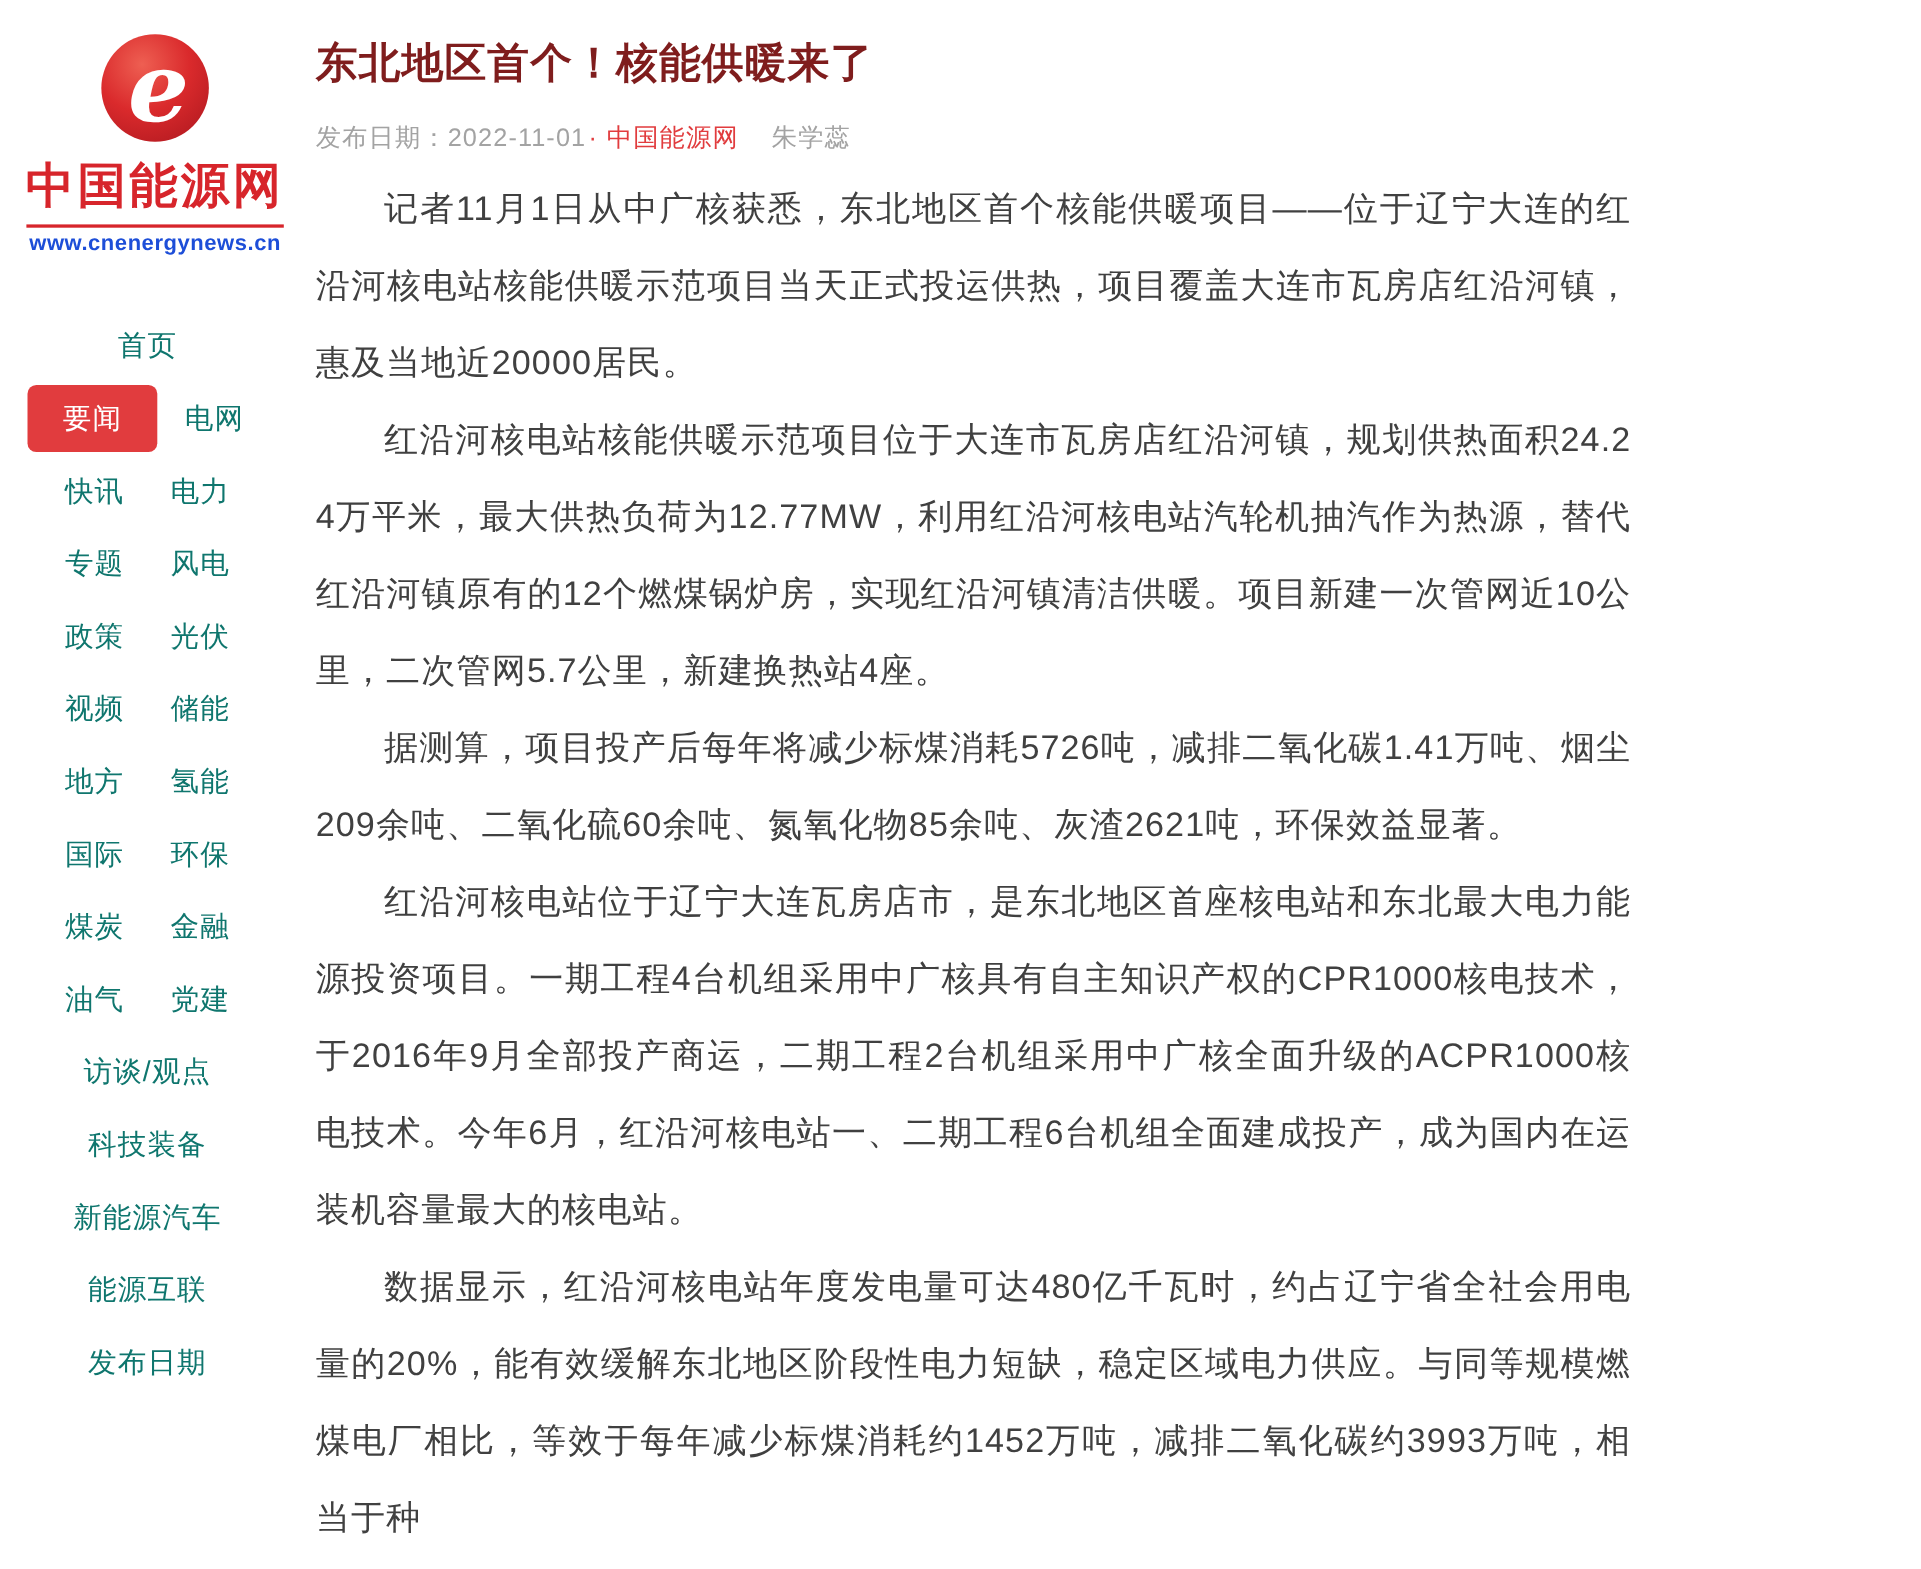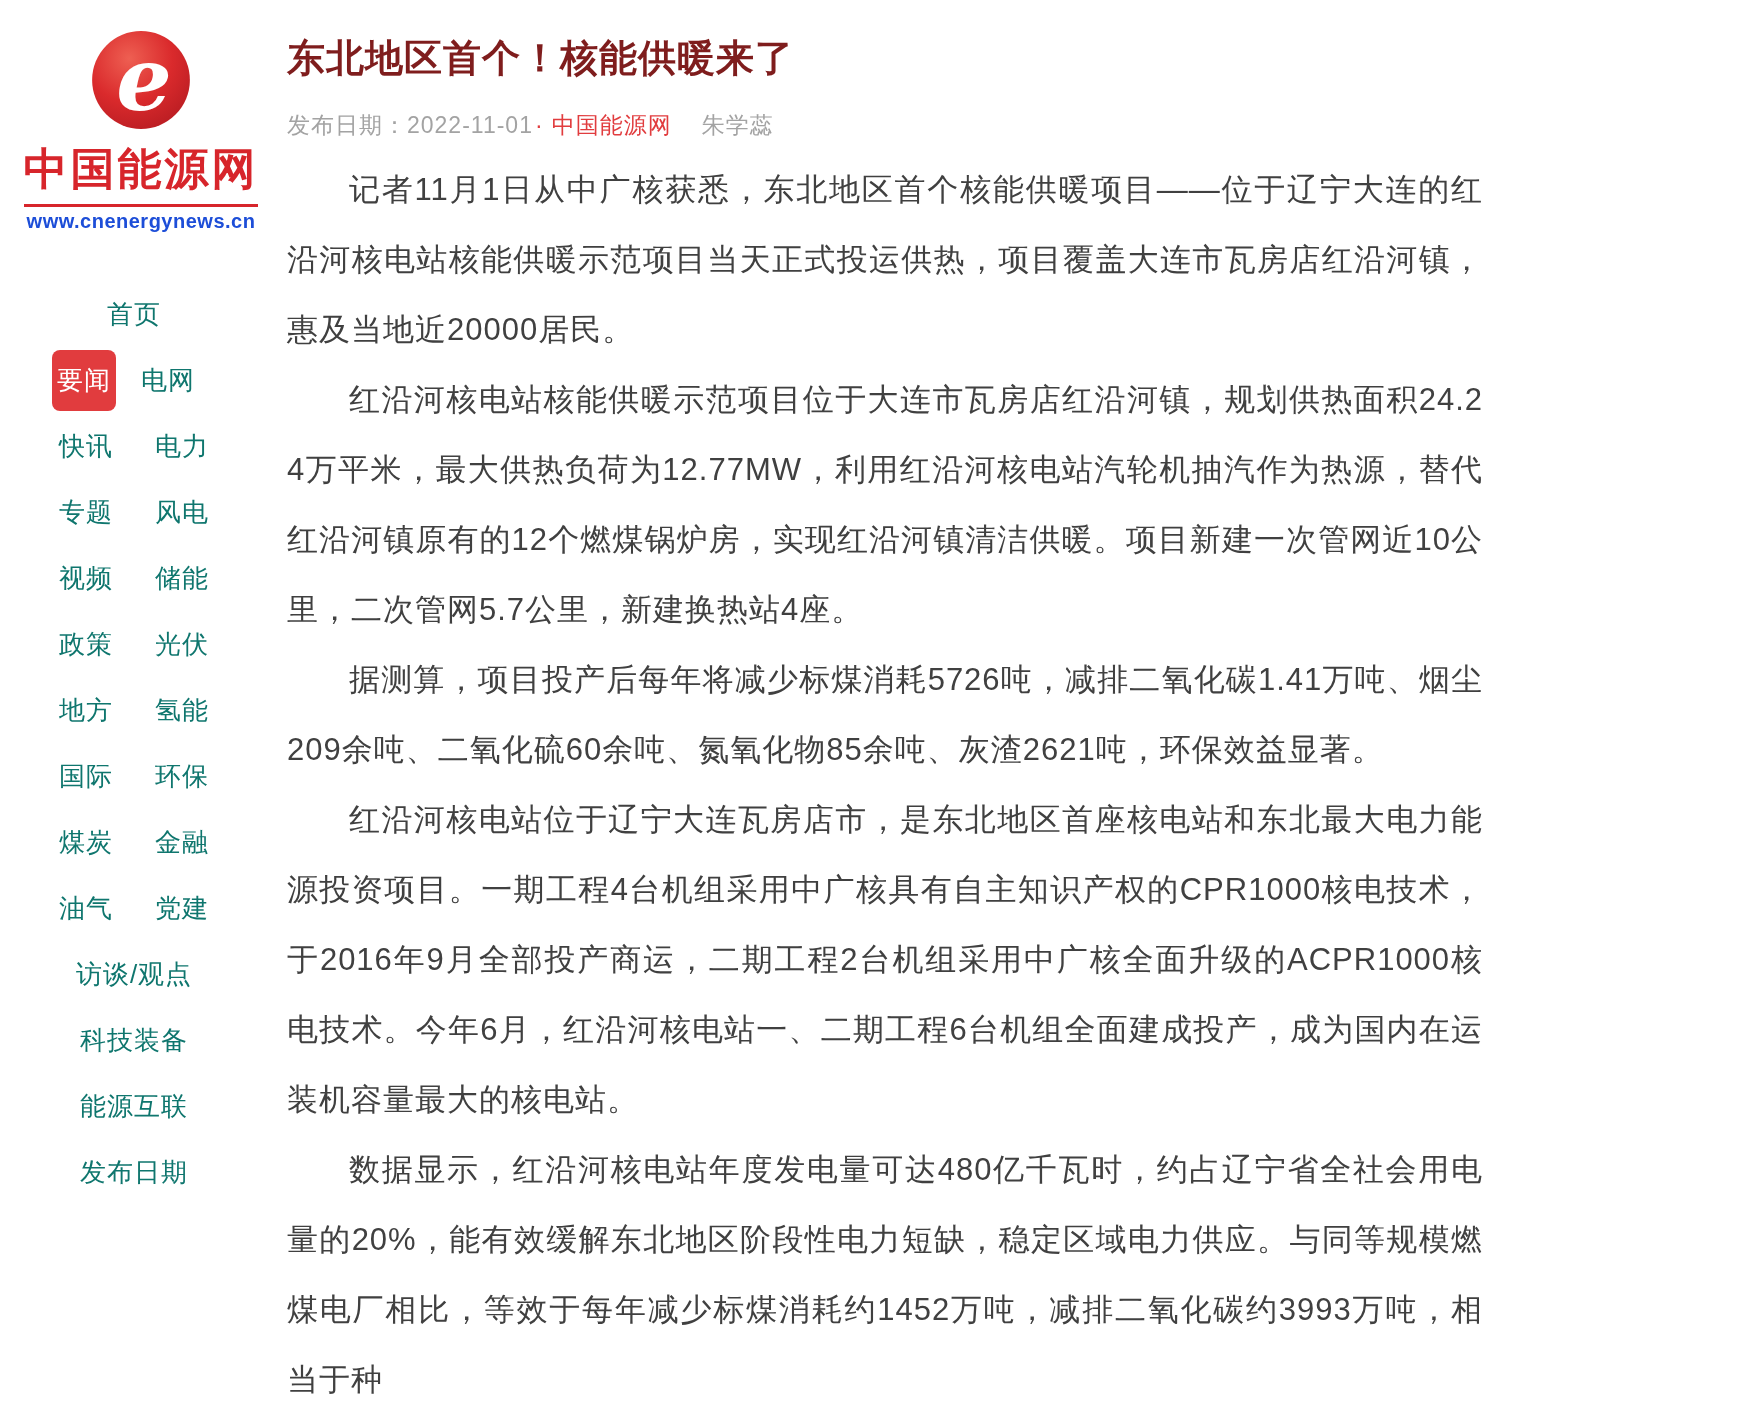--- a/index.html
+++ b/index.html
@@ -53,21 +53,21 @@
     text-decoration: none;
     cursor: pointer;
     letter-spacing: 1px;
     white-space: nowrap;
   }
   .nav-row.single .nav-item { width: auto; }
   .nav-item.active {
     width: auto;
     background: #e13c3e;
     color: #ffffff;
-    padding: 13px 5px;
+    padding: 13px 32px;
     border-radius: 8px;
     margin-right: 4px;
   }
 
   
   .main {
     position: absolute; left: 287px; top: 0;
     width: 1196px;
   }
   h1.title {
@@ -130,26 +130,26 @@
         </div>
         <div class="nav-row">
           <a class="nav-item">快讯</a>
           <a class="nav-item">电力</a>
         </div>
         <div class="nav-row">
           <a class="nav-item">专题</a>
           <a class="nav-item">风电</a>
         </div>
         <div class="nav-row">
+          <a class="nav-item">政策</a>
+          <a class="nav-item">光伏</a>
+        </div>
+        <div class="nav-row">
           <a class="nav-item">视频</a>
           <a class="nav-item">储能</a>
-        </div>
-        <div class="nav-row">
-          <a class="nav-item">政策</a>
-          <a class="nav-item">光伏</a>
         </div>
         <div class="nav-row">
           <a class="nav-item">地方</a>
           <a class="nav-item">氢能</a>
         </div>
         <div class="nav-row">
           <a class="nav-item">国际</a>
           <a class="nav-item">环保</a>
         </div>
         <div class="nav-row">
@@ -158,20 +158,23 @@
         </div>
         <div class="nav-row">
           <a class="nav-item">油气</a>
           <a class="nav-item">党建</a>
         </div>
         <div class="nav-row single">
           <a class="nav-item">访谈/观点</a>
         </div>
         <div class="nav-row single">
           <a class="nav-item">科技装备</a>
+        </div>
+        <div class="nav-row single">
+          <a class="nav-item">新能源汽车</a>
         </div>
         <div class="nav-row single">
           <a class="nav-item">能源互联</a>
         </div>
         <div class="nav-row single">
           <a class="nav-item">发布日期</a>
         </div>
       </nav>
   </aside>
 

